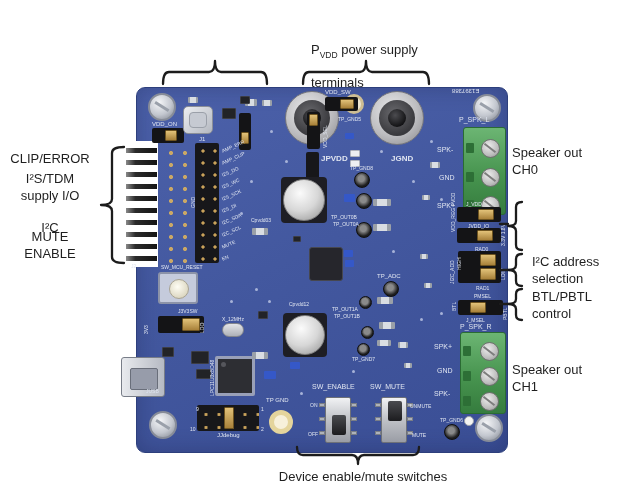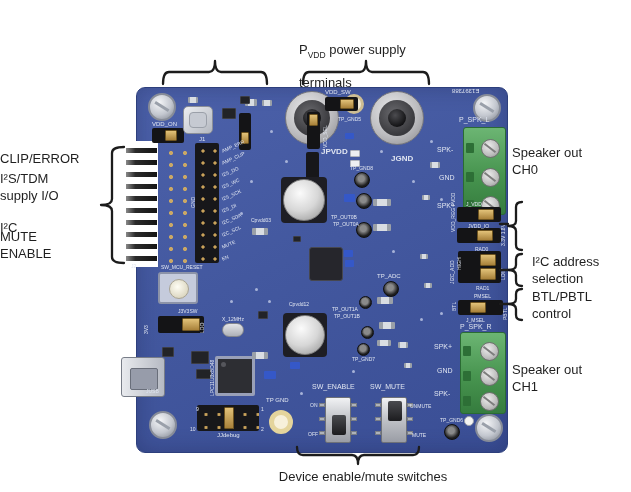--- a/index.html
+++ b/index.html
@@ -1,21 +1,21 @@
 <!DOCTYPE html>
 <html><head>
 <meta charset="utf-8">
 <style>
   html,body{margin:0;padding:0;background:#fff;}
   .canvas{position:relative;width:631px;height:492px;background:#ffffff;overflow:hidden;
           font-family:"Liberation Sans",sans-serif;}
   
   .ann{position:absolute;color:#1f1f1f;font-size:13px;line-height:16.5px;white-space:pre-line;}
   .ann sub{font-size:8.5px;line-height:0;}
-  .ann.r{text-align:left;}
+  .ann.r{text-align:center;}
   .ann.c{text-align:center;}
   
   .board{position:absolute;left:136px;top:87px;width:370px;height:364px;border-radius:9px;
          background:linear-gradient(155deg,#4c61aa 0%,#43589f 45%,#3a4e95 100%);
          border:1px solid #2d3f7c;box-shadow:inset 0 0 22px rgba(10,15,50,.25);}
   .notch{position:absolute;background:#ffffff;}
   
   .silk{position:absolute;color:#dfe4f0;font-size:6px;line-height:6px;white-space:nowrap;letter-spacing:0;}
   .silk.s5{font-size:5px;}
   .silk.s7{font-size:7px;}
@@ -286,21 +286,21 @@
     <div class="smt d" style="left:191px;top:351px;width:18px;height:13px"></div>
     <div class="smt d" style="left:196px;top:369px;width:15px;height:10px"></div>
     <div class="smt d" style="left:258px;top:311px;width:10px;height:8px"></div>
     <div class="smt d" style="left:293px;top:236px;width:8px;height:6px"></div>
   </div>
 
   <span class="silk" style="left:152px;top:121px">VDD_ON</span>
   <span class="silk" style="left:325px;top:89px">VDD_SW</span>
   <span class="silk s5 rot" style="left:322px;top:148px">VDD_SEL</span>
   <span class="silk s5" style="left:338px;top:116px">TP_GND5</span>
-  <span class="silk s8" style="left:321px;top:149px">JPVDD</span>
+  <span class="silk s8" style="left:321px;top:156px">JPVDD</span>
   <span class="silk s8" style="left:391px;top:156px">JGND</span>
   <span class="silk rot180" style="left:452px;top:88px;display:inline-block">E1397388</span>
 
   <span class="silk s7" style="left:459px;top:117px">P_SPK_L</span>
   <span class="silk s7" style="left:437px;top:147px">SPK-</span>
   <span class="silk s7" style="left:439px;top:175px">GND</span>
   <span class="silk s7" style="left:437px;top:203px">SPK+</span>
   <span class="silk s7" style="left:460px;top:324px">P_SPK_R</span>
   <span class="silk s7" style="left:434px;top:344px">SPK+</span>
   <span class="silk s7" style="left:437px;top:368px">GND</span>
@@ -375,21 +375,21 @@
       <path d="M522,254 Q516,254 516,259 L516,265 Q516,270 508,270 Q516,270 516,275 L516,281 Q516,286 522,286"></path>
       <path d="M522,289 Q516,289 516,294 L516,299 Q516,304 508,304 Q516,304 516,309 L516,315 Q516,320 522,320"></path>
       <path d="M297,447 Q297,455 303,455 L352,455 Q358,455 358,464 Q358,455 364,455 L413,455 Q419,455 419,447"></path>
       <path d="M500,224 L508,224"></path>
       <path d="M500,270 L508,270"></path>
       <path d="M500,304 L508,304"></path>
     </g>
   </svg>
 
 
-  <div class="ann" style="left:299px;top:25px;width:140px">
+  <div class="ann" style="left:311px;top:25px;width:140px">
     <div><span>P</span><sub>VDD</sub><span> power supply</span></div>
     <div>terminals</div>
   </div>
 
   <div class="ann r" style="left:0px;top:151px;width:100px">CLIP/ERROR</div>
   <div class="ann r" style="left:0px;top:171px;width:100px">I²S/TDM
 supply I/O</div>
   <div class="ann r" style="left:0px;top:220px;width:100px">I²C</div>
   <div class="ann r" style="left:0px;top:229px;width:100px">MUTE
 ENABLE</div>

